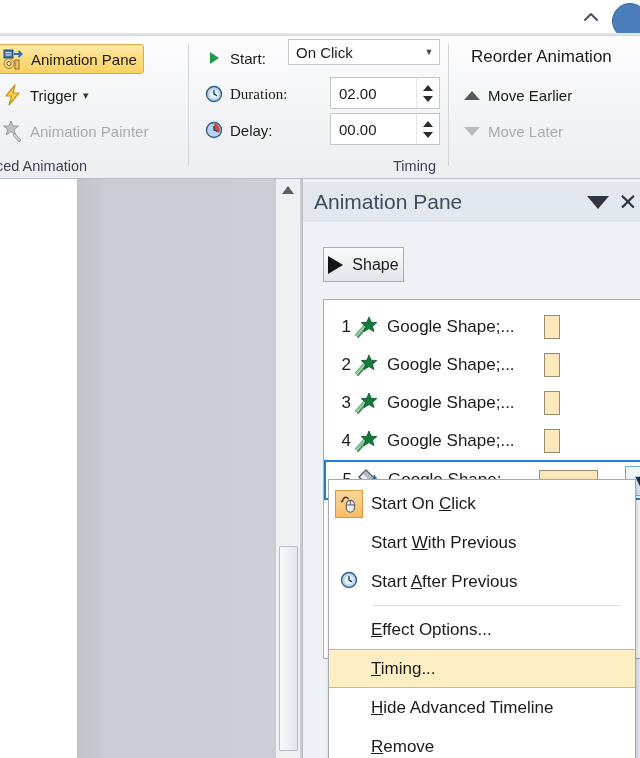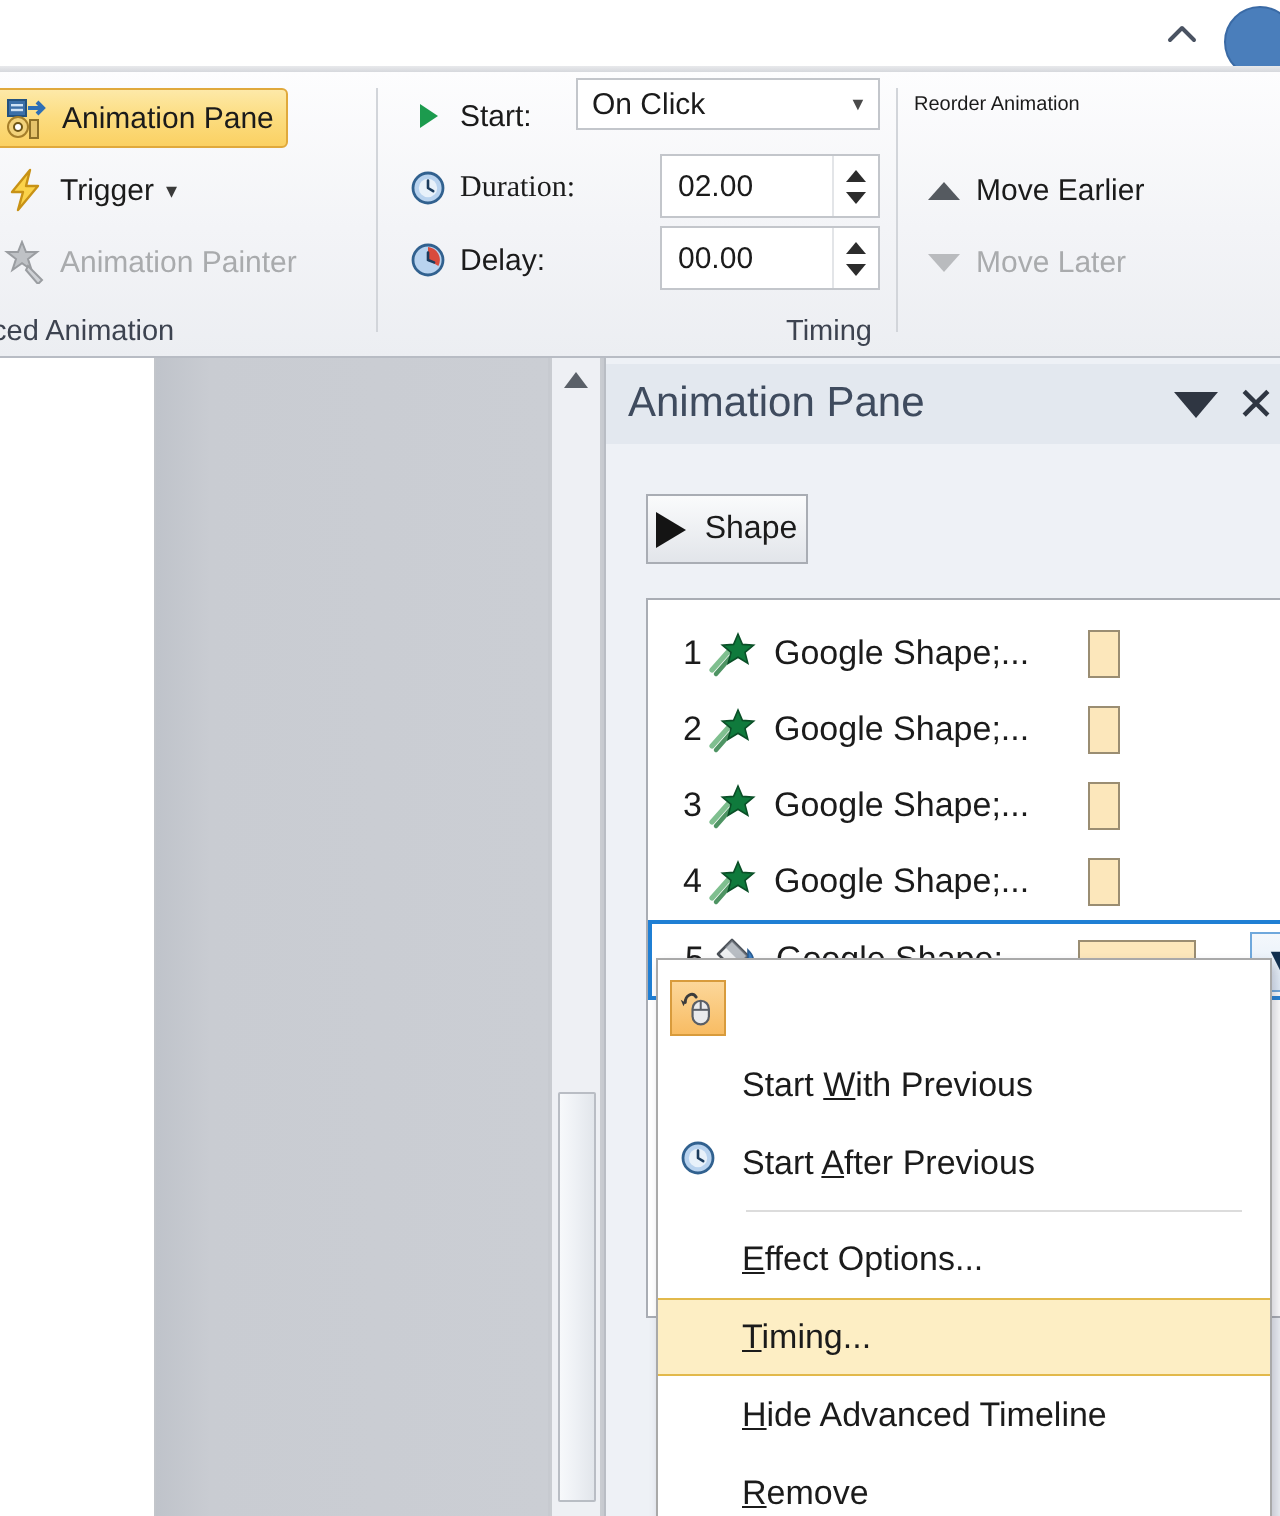--- a/index.html
+++ b/index.html
@@ -162,22 +162,22 @@
   .grp-label.timing { right: 10px; margin-left: 40px; }
 
   
   .grp-reorder {
     position: absolute;
     left: 452px; top: 0;
     width: 190px; height: 142px;
   }
   .reorder-title {
     position: absolute;
-    left: 5px; top: 11px;
-    font-size: 10px;
+    left: 19px; top: 11px;
+    font-size: 17px;
     color: #1b1b1b;
     white-space: nowrap;
   }
   .move-btn {
     position: absolute;
     left: 12px;
     height: 28px;
     display: flex;
     align-items: center;
     gap: 8px;
@@ -651,20 +651,21 @@
         <span class="ctx-icon-active">
           <svg viewBox="0 0 22 22" width="20" height="20">
             <path d="M4 8 C4 4 8 2 10 5" stroke="#3c3c3c" stroke-width="1.6" fill="none" stroke-linecap="round"></path>
             <path d="M4 8 L1.5 6.5 L3 10 Z" fill="#3c3c3c"></path>
             <rect x="8" y="7" width="9" height="13" rx="4.5" fill="#e9eaec" stroke="#5a5f66" stroke-width="1.2"></rect>
             <path d="M12.5 7 L12.5 12" stroke="#5a5f66" stroke-width="1.1"></path>
             <path d="M8 12 L17 12" stroke="#5a5f66" stroke-width="1.1"></path>
           </svg>
         </span>
       </span>
+      <span class="ctx-label">Start On <u>C</u>lick</span>
     </div>
 
     <div class="ctx-item">
       <span class="ctx-gutter"></span>
       <span class="ctx-label">Start <u>W</u>ith Previous</span>
     </div>
 
     <div class="ctx-item">
       <span class="ctx-gutter">
         <span>

